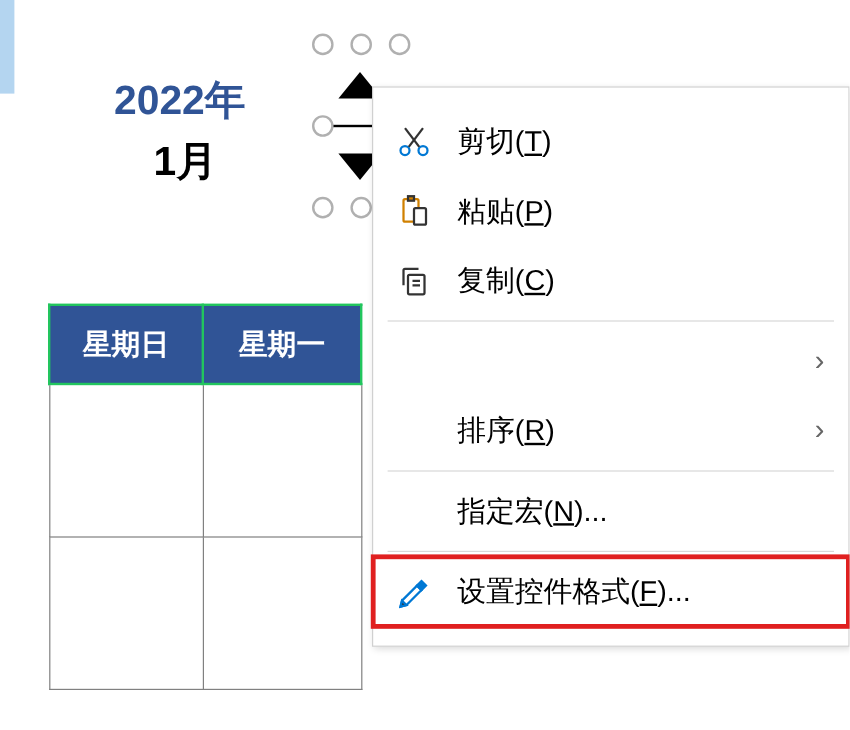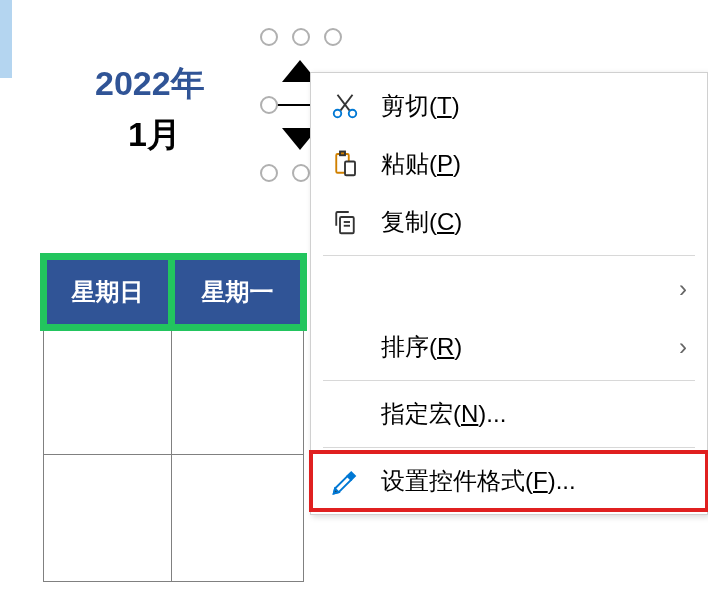--- a/index.html
+++ b/index.html
@@ -114,21 +114,21 @@
     
     
     .context-menu {
       position: absolute;
       left: 310px;
       top: 72px;
       width: 398px;
       background: #ffffff;
       border: 1px solid #d0d0d0;
       box-shadow: 2px 2px 6px rgba(0,0,0,0.15);
-      padding: 4px 0;
+      padding: 16px 0;
     }
     
     .menu-item {
       display: flex;
       align-items: center;
       height: 58px;
       padding: 0 20px 0 16px;
       cursor: pointer;
       position: relative;
     }
@@ -181,21 +181,21 @@
       top: 253px;
       border-collapse: collapse;
     }
     
     .calendar-table th {
       background: #305496;
       color: #ffffff;
       font-size: 24px;
       font-weight: bold;
       padding: 16px 14px;
-      border: 7px solid #22c55e;
+      border: 2px solid #22c55e;
       min-width: 128px;
     }
     
     .calendar-table td {
       border: 1px solid #808080;
       height: 127px;
       min-width: 128px;
     }
     
     .calendar-table th:nth-child(2) {

